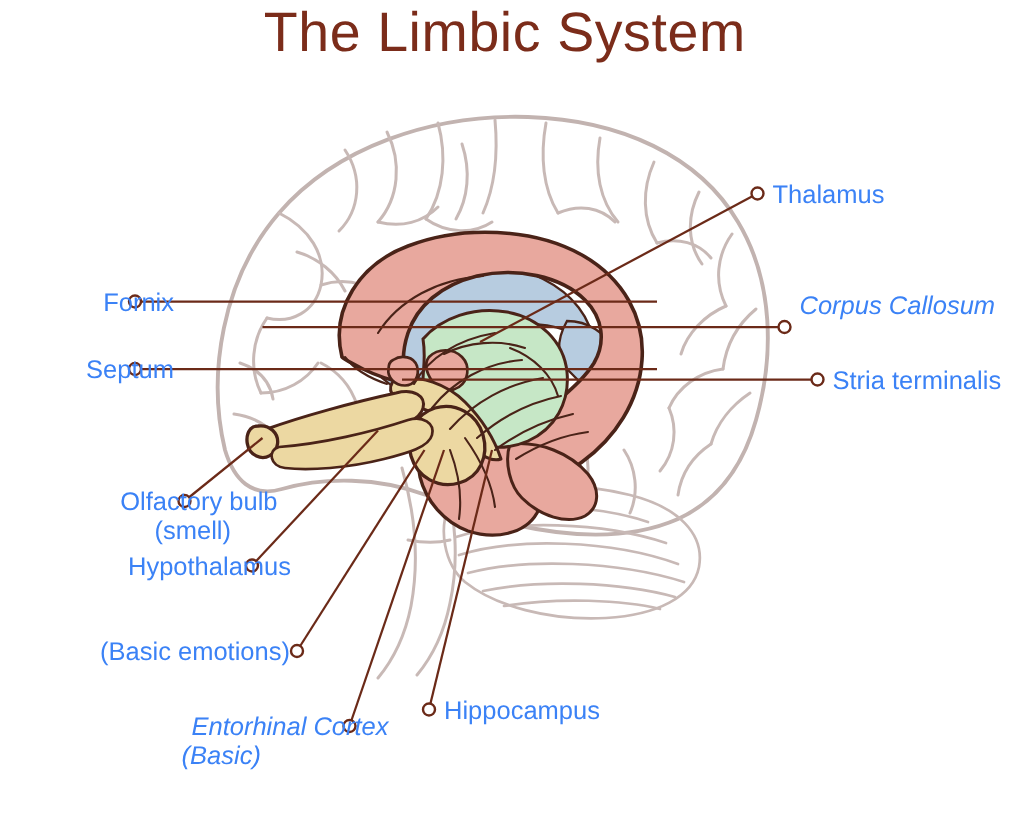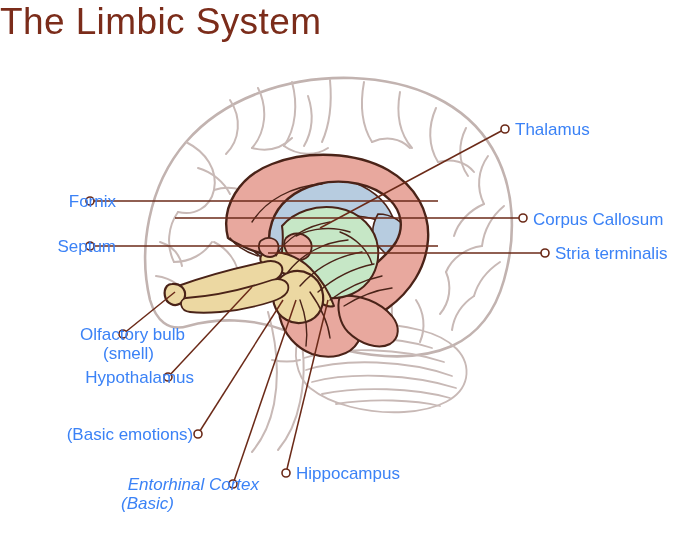--- a/index.html
+++ b/index.html
@@ -16,20 +16,21 @@
     width: 673px;
     height: 542px;
     background: #ffffff;
     overflow: hidden;
   }
   #diagram-title {
     position: absolute;
     left: 0;
     top: 0;
     width: 673px;
+    text-align: center;
     font-size: 37px;
     line-height: 44px;
     color: #7b2c1a;
     font-family: "Liberation Sans", sans-serif;
     font-weight: 400;
     letter-spacing: 0.4px;
     white-space: nowrap;
   }
   #art {
     position: absolute;
@@ -234,21 +235,21 @@
         <circle cx="198" cy="434" r="4" fill="#ffffff" stroke="#6b2a18" stroke-width="1.6"></circle>
         <circle cx="233" cy="484" r="4" fill="#ffffff" stroke="#6b2a18" stroke-width="1.6"></circle>
         <circle cx="286" cy="473" r="4" fill="#ffffff" stroke="#6b2a18" stroke-width="1.6"></circle>
       </g>
   </svg>
 
   <div id="labels">
       <div class="lbl right" style="top: 120px; left: 515px;">
         <div>Thalamus</div>
       </div>
-      <div class="lbl right" style="top: 210px; left: 533px;">
+      <div class="lbl right" style="top: 194px; left: 533px; font-style: italic;">
         <div>Corpus Callosum</div>
       </div>
       <div class="lbl right" style="top: 244px; left: 555px;">
         <div>Stria terminalis</div>
       </div>
       <div class="lbl left" style="top: 192px; left: 0px; width: 80px;">
         <div>Fornix</div>
       </div>
       <div class="lbl left" style="top: 237px; left: 0px; width: 80px;">
         <div>Septum</div>

